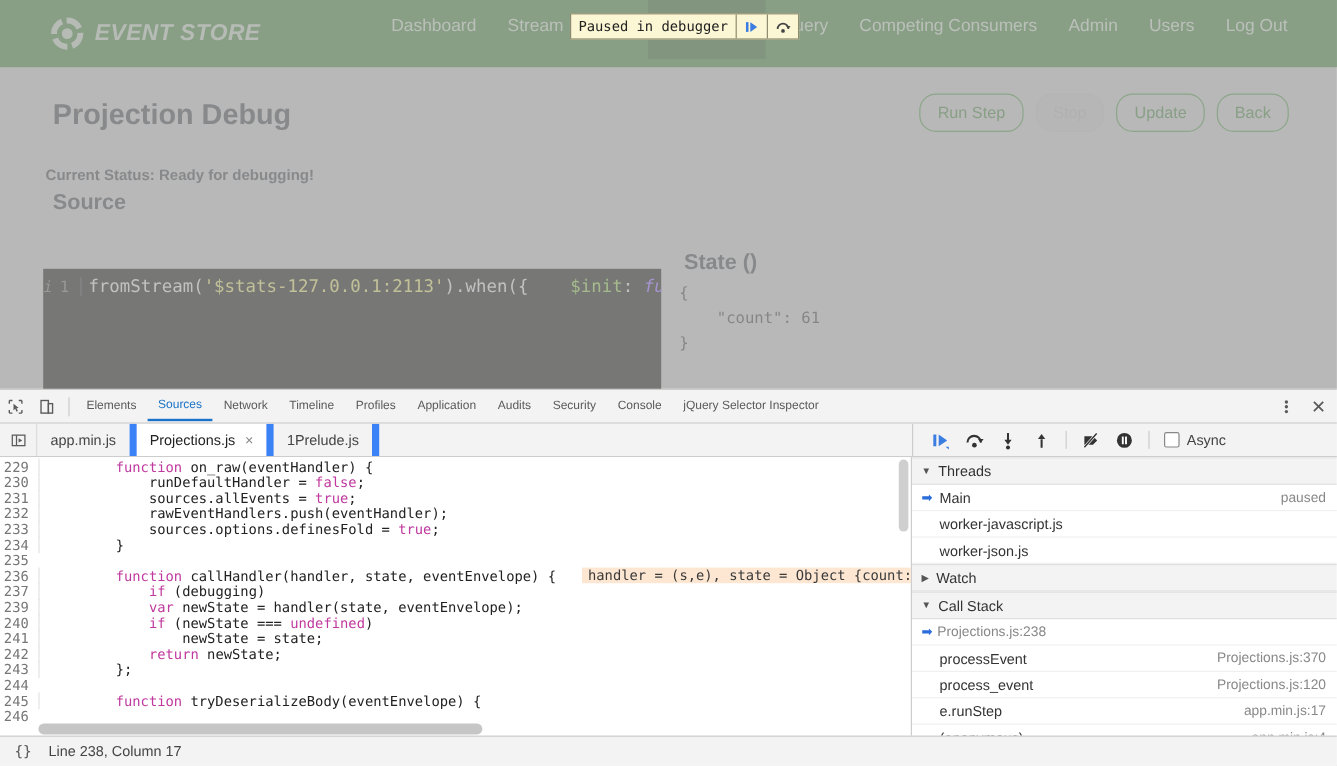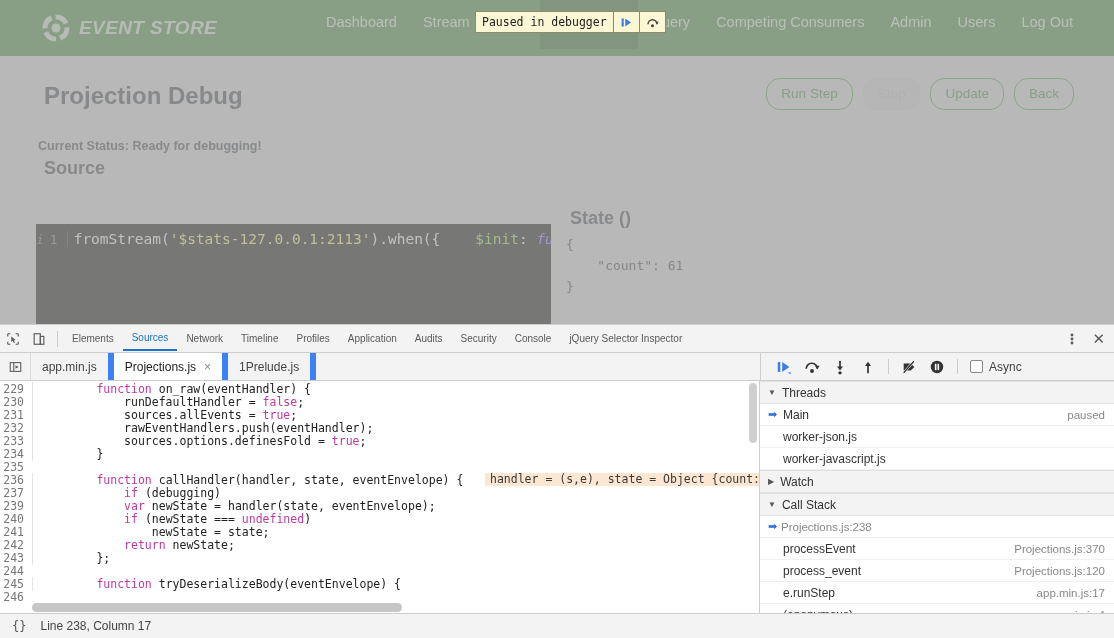--- a/index.html
+++ b/index.html
@@ -337,26 +337,26 @@
         <span>Threads</span>
       </div>
       <div id="threads-list">
           <div class="sec-row">
             <span class="arrow">➡</span>
             <span class="nm">Main</span>
             <span class="meta">paused</span>
           </div>
           <div class="sec-row">
             <span class="arrow"></span>
+            <span class="nm">worker-javascript.js</span>
+            <span class="meta"></span>
+          </div>
+          <div class="sec-row">
+            <span class="arrow"></span>
             <span class="nm">worker-json.js</span>
-            <span class="meta"></span>
-          </div>
-          <div class="sec-row">
-            <span class="arrow"></span>
-            <span class="nm">worker-javascript.js</span>
             <span class="meta"></span>
           </div>
         </div>
 
       <div class="sec-head">
         <span class="tri">▶</span>
         <span>Watch</span>
       </div>
 
       <div class="sec-head">

